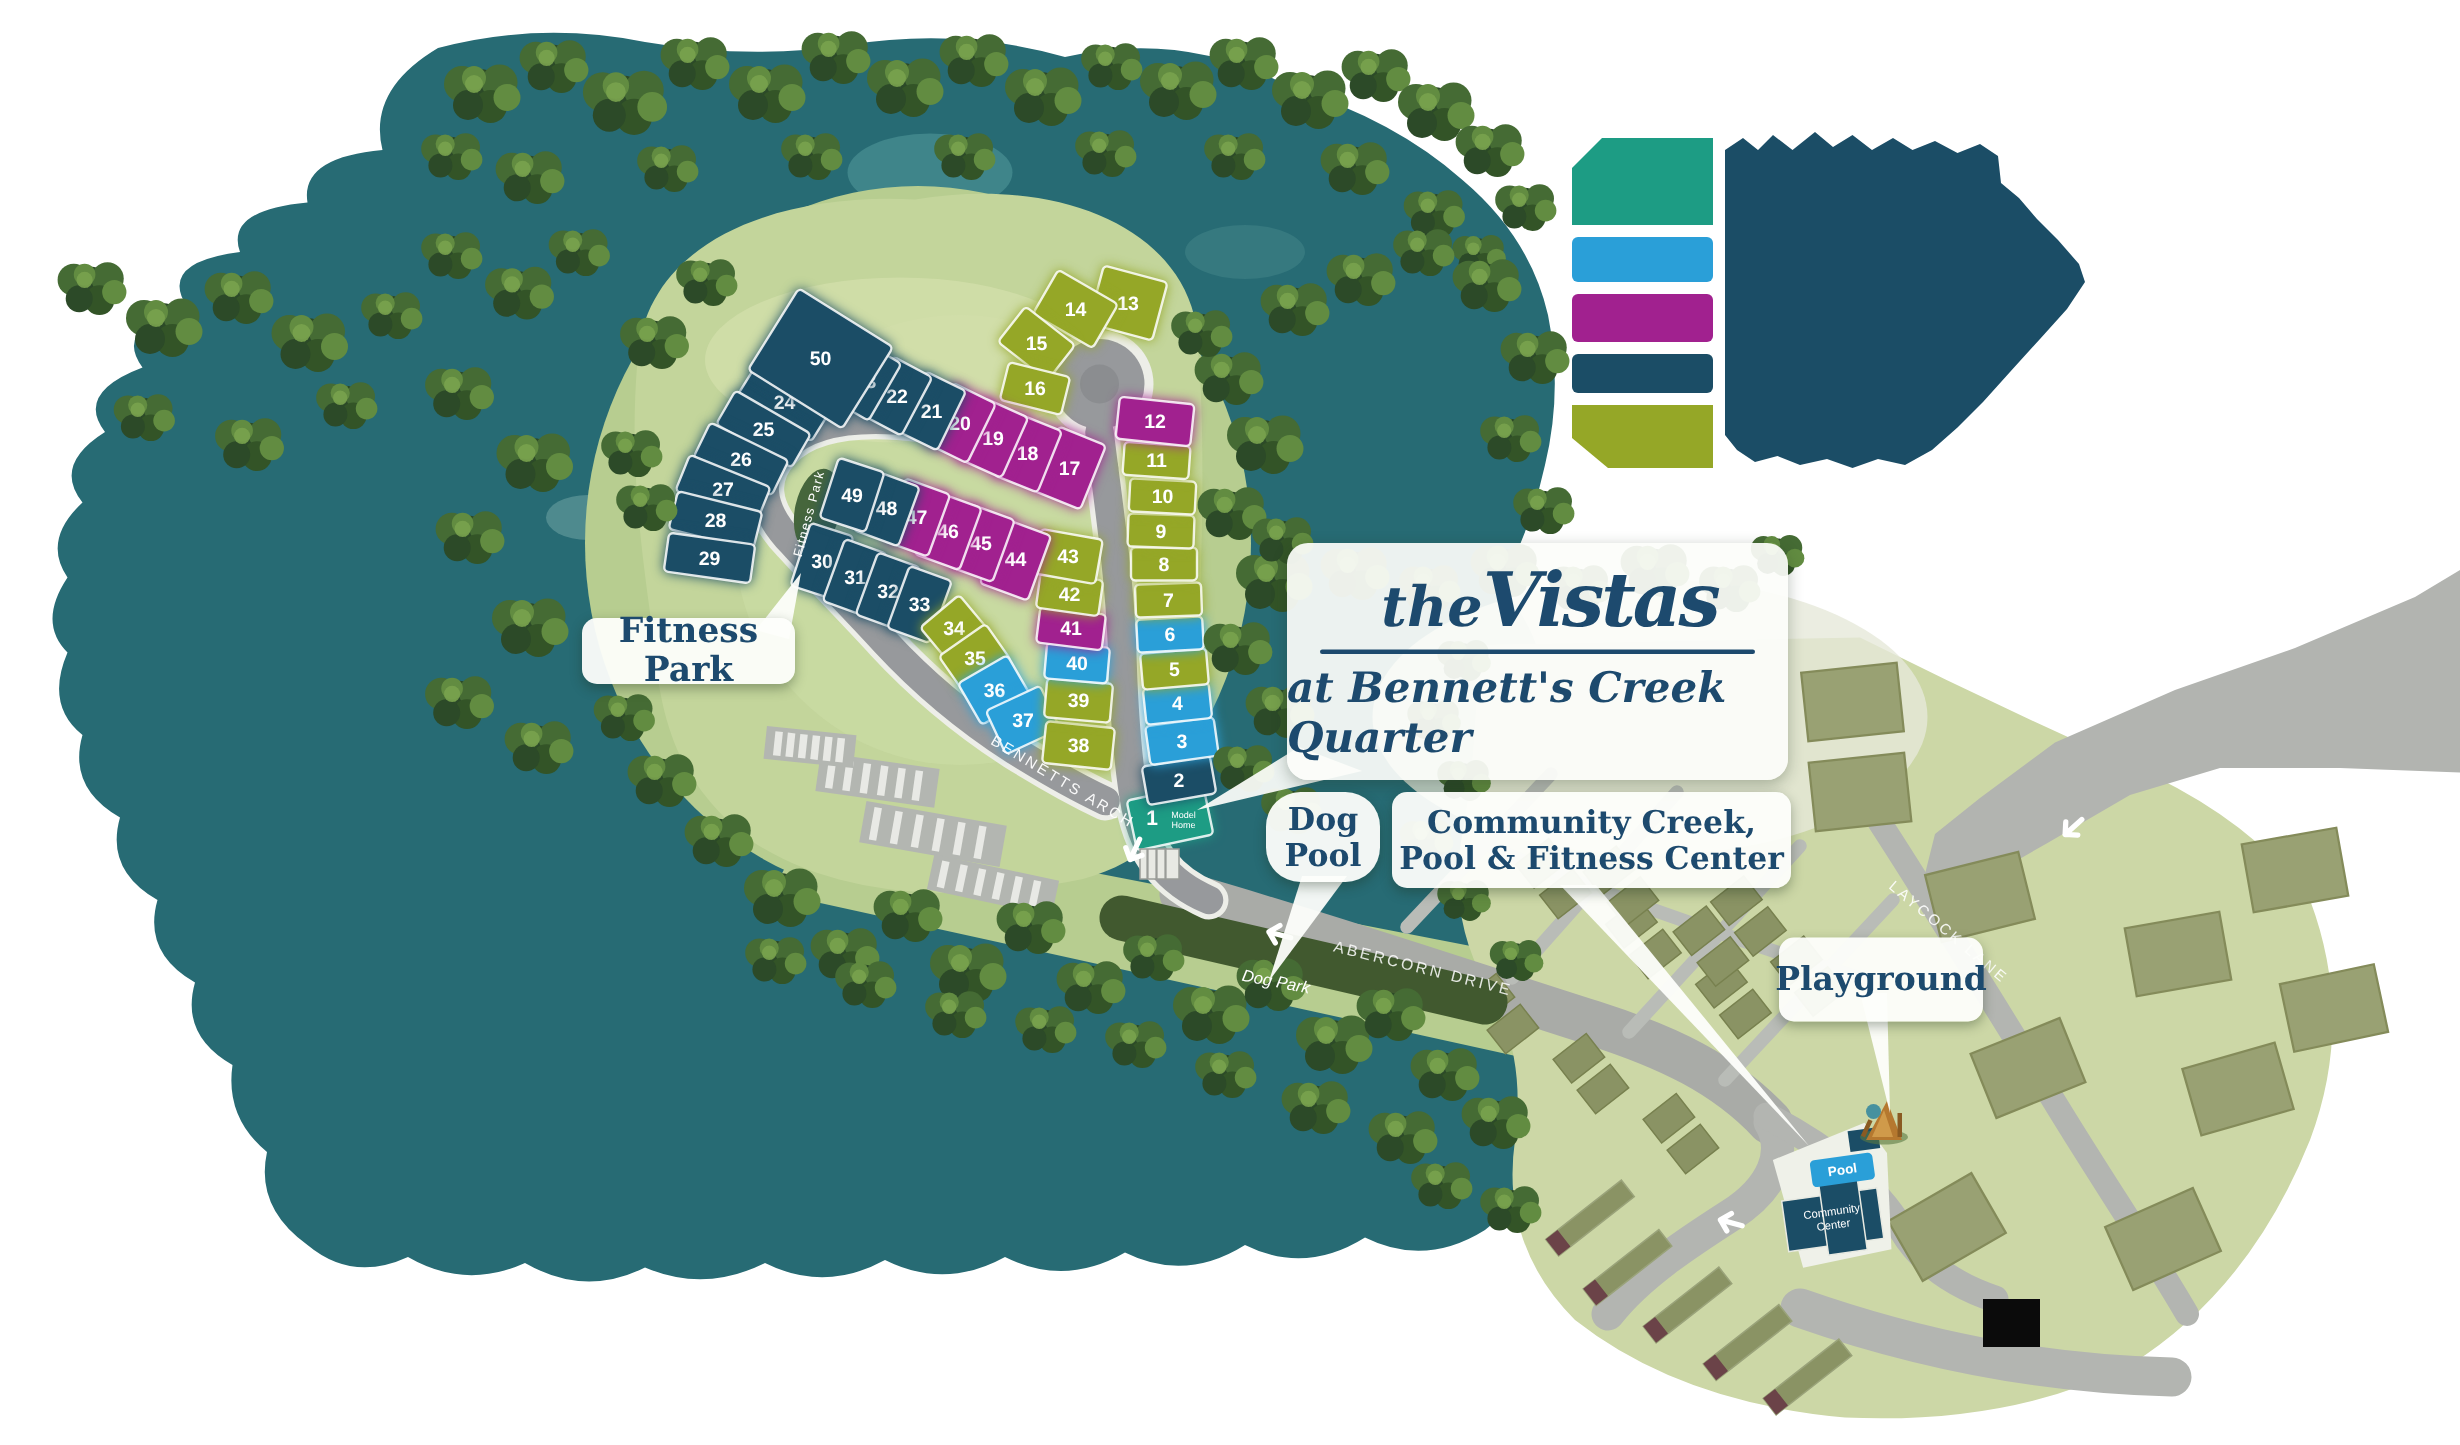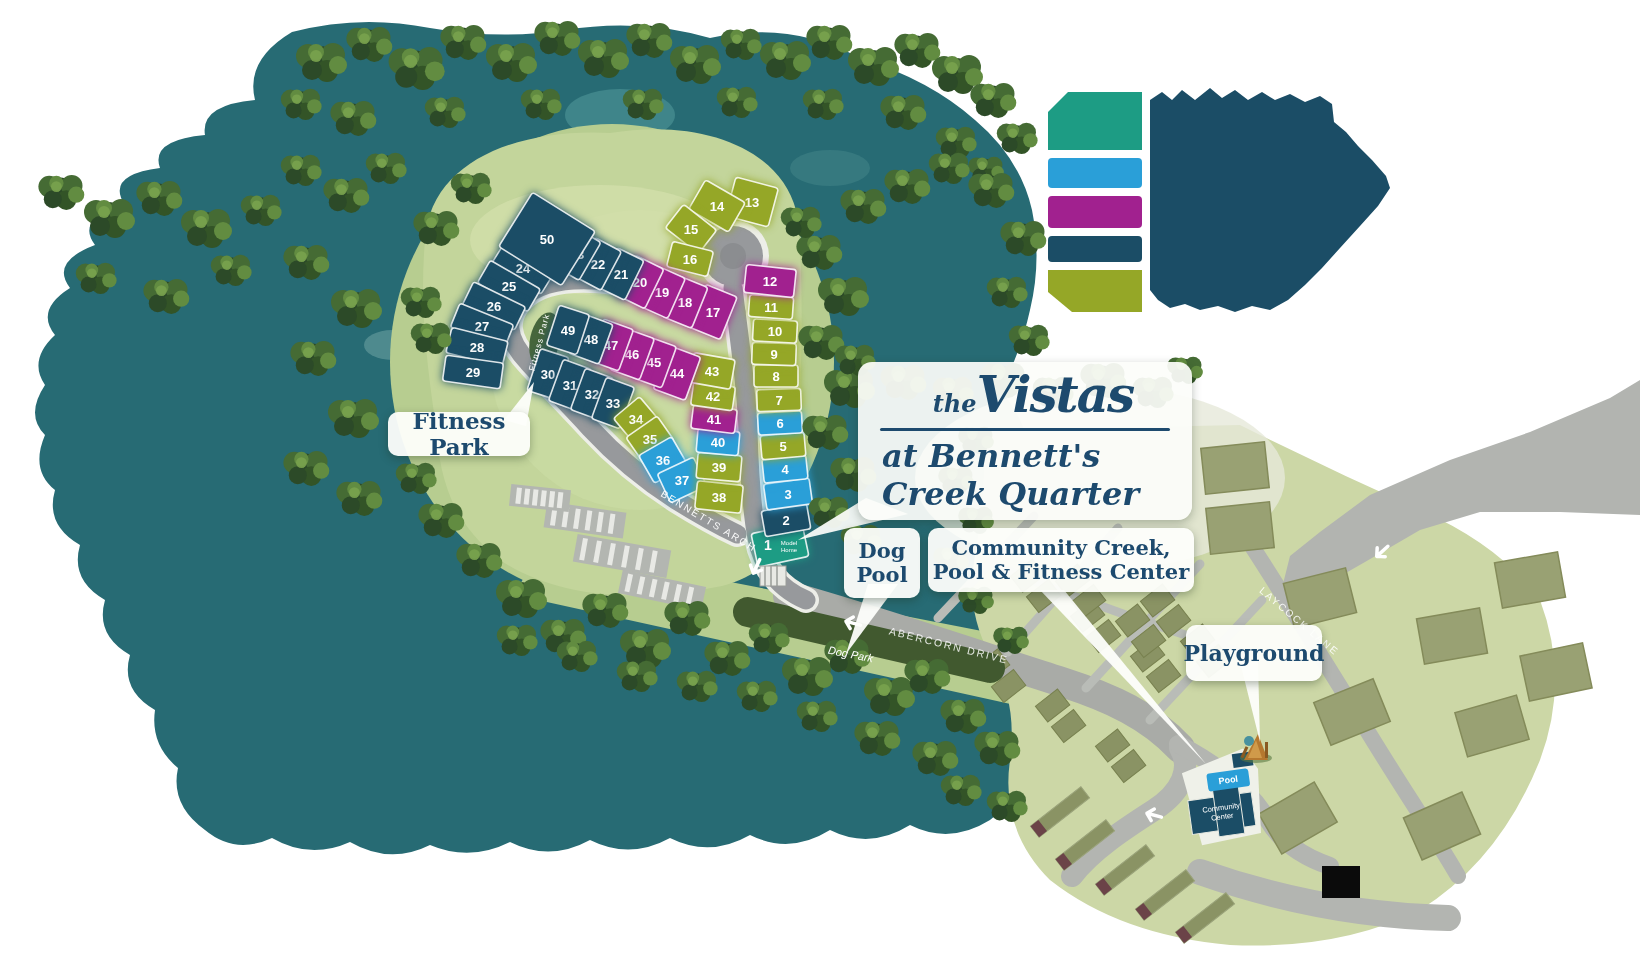--- a/index.html
+++ b/index.html
@@ -5,33 +5,33 @@
   html,body{margin:0;padding:0;background:#ffffff;}
   body{width:1640px;height:963px;position:relative;overflow:hidden;
        font-family:"Liberation Sans","DejaVu Sans",sans-serif;}
   #map-svg{position:absolute;left:0;top:0;z-index:1;}
   .callout{position:absolute;z-index:5;background:rgba(253,254,251,0.95);
      border-radius:10px;box-shadow:0 3px 8px rgba(30,50,30,.35);
      display:flex;flex-direction:column;align-items:center;justify-content:center;
      color:#1d4a6e;font-family:"DejaVu Serif","Liberation Serif",serif;
      font-weight:bold;text-align:center;line-height:1.12;}
   #fitness-callout{left:388px;top:412px;width:142px;height:44px;font-size:23px;}
-  #dogpark-callout{left:844px;top:528px;width:76px;height:70px;font-size:21px;}
+  #dogpark-callout{left:844px;top:528px;width:76px;height:60px;font-size:21px;border-radius:23px;}
   #community-callout{left:928px;top:528px;width:266px;height:64px;font-size:21px;}
   #playground-callout{left:1186px;top:625px;width:136px;height:56px;font-size:22px;}
   #title-box{position:absolute;left:858px;top:362px;width:334px;height:158px;z-index:5;
      background:rgba(252,253,250,0.93);border-radius:14px;
      box-shadow:0 3px 10px rgba(30,50,30,.3);
      color:#1d4a6e;font-family:"DejaVu Serif","Liberation Serif",serif;
      display:flex;flex-direction:column;align-items:center;justify-content:center;}
   #title-main{font-style:italic;font-weight:bold;line-height:1;white-space:nowrap;}
-  #title-main .t-prefix{font-size:24px;margin-left:16px;}
+  #title-main .t-prefix{font-size:37px;margin-left:16px;}
   #title-main .t-name{font-size:50px;letter-spacing:-2px;}
   #title-rule{width:290px;height:3px;background:#1d4a6e;margin:8px 0 6px 0;border-radius:2px;}
-  #title-sub{font-style:italic;font-weight:bold;font-size:32px;padding-left:24px;}
+  #title-sub{font-style:italic;font-weight:bold;font-size:28px;}
 </style>
 </head>
 <body>
 
 <svg id="map-svg" width="1640" height="963" viewBox="0 0 1640 963" xmlns="http://www.w3.org/2000/svg">
 
   <path fill="#276b74" d="M 292,32
     Q 360,14 430,28 Q 500,40 565,30 Q 640,18 710,38 Q 790,20 860,58 Q 930,80 975,120
     Q 1020,158 1032,210 Q 1042,260 1030,310 Q 1020,355 1000,390
     Q 1035,430 1030,480 L 1030,560 Q 1035,620 1015,660 Q 1040,700 1035,740

